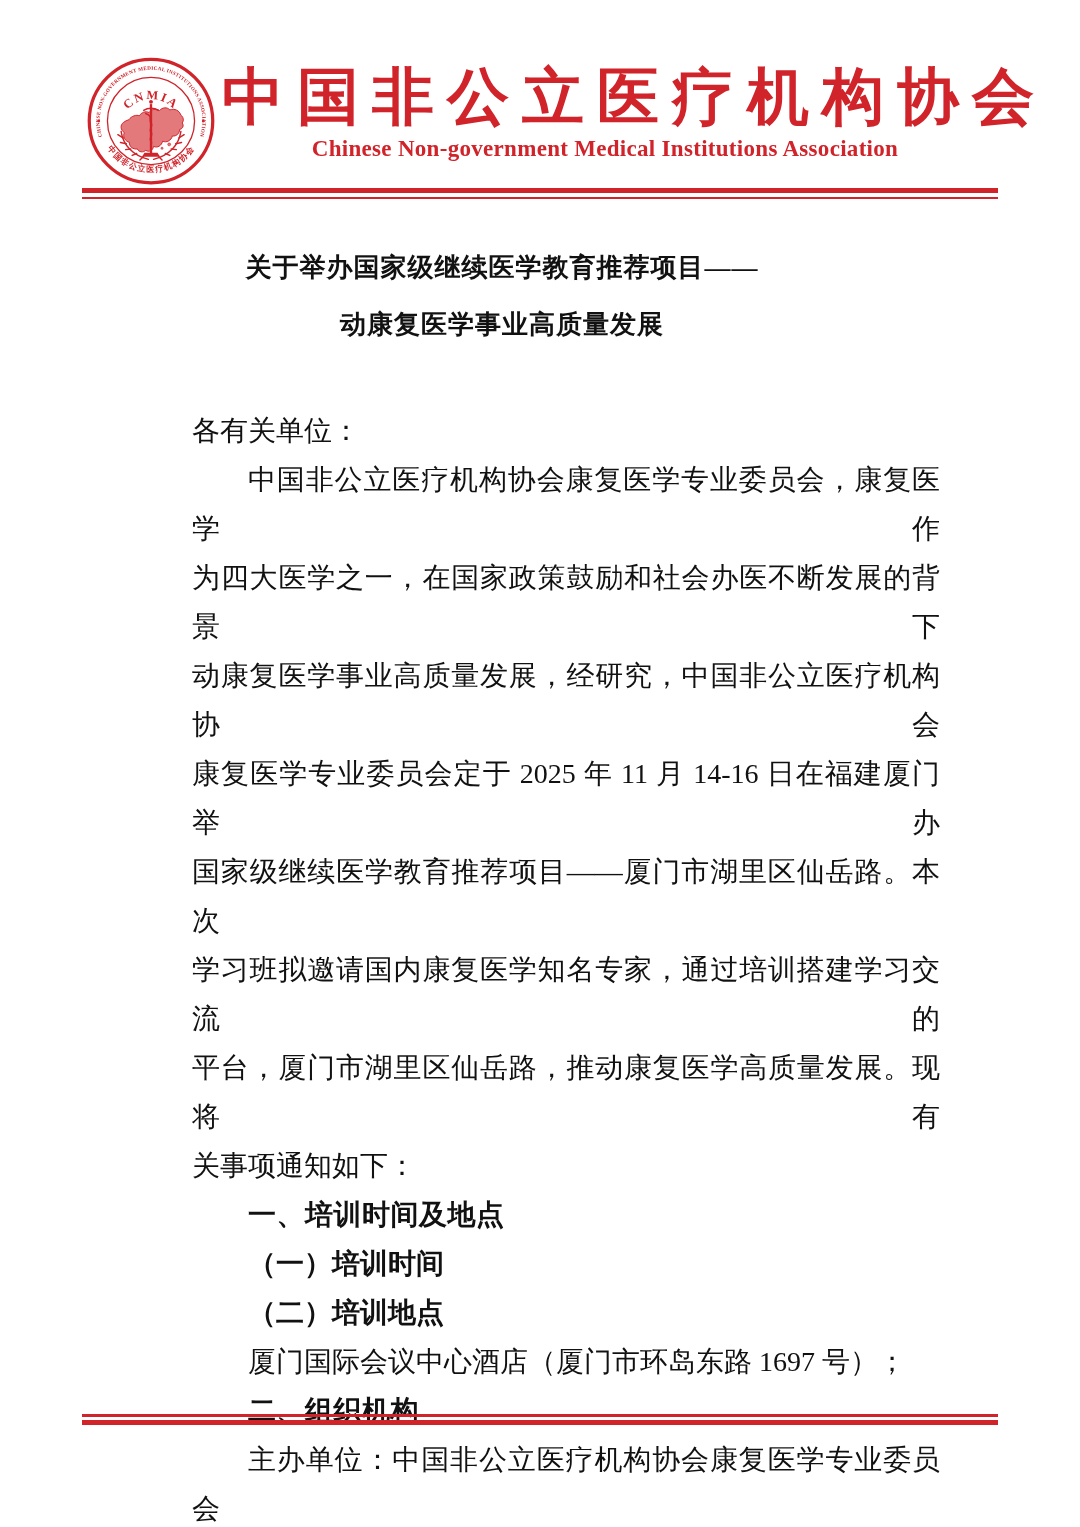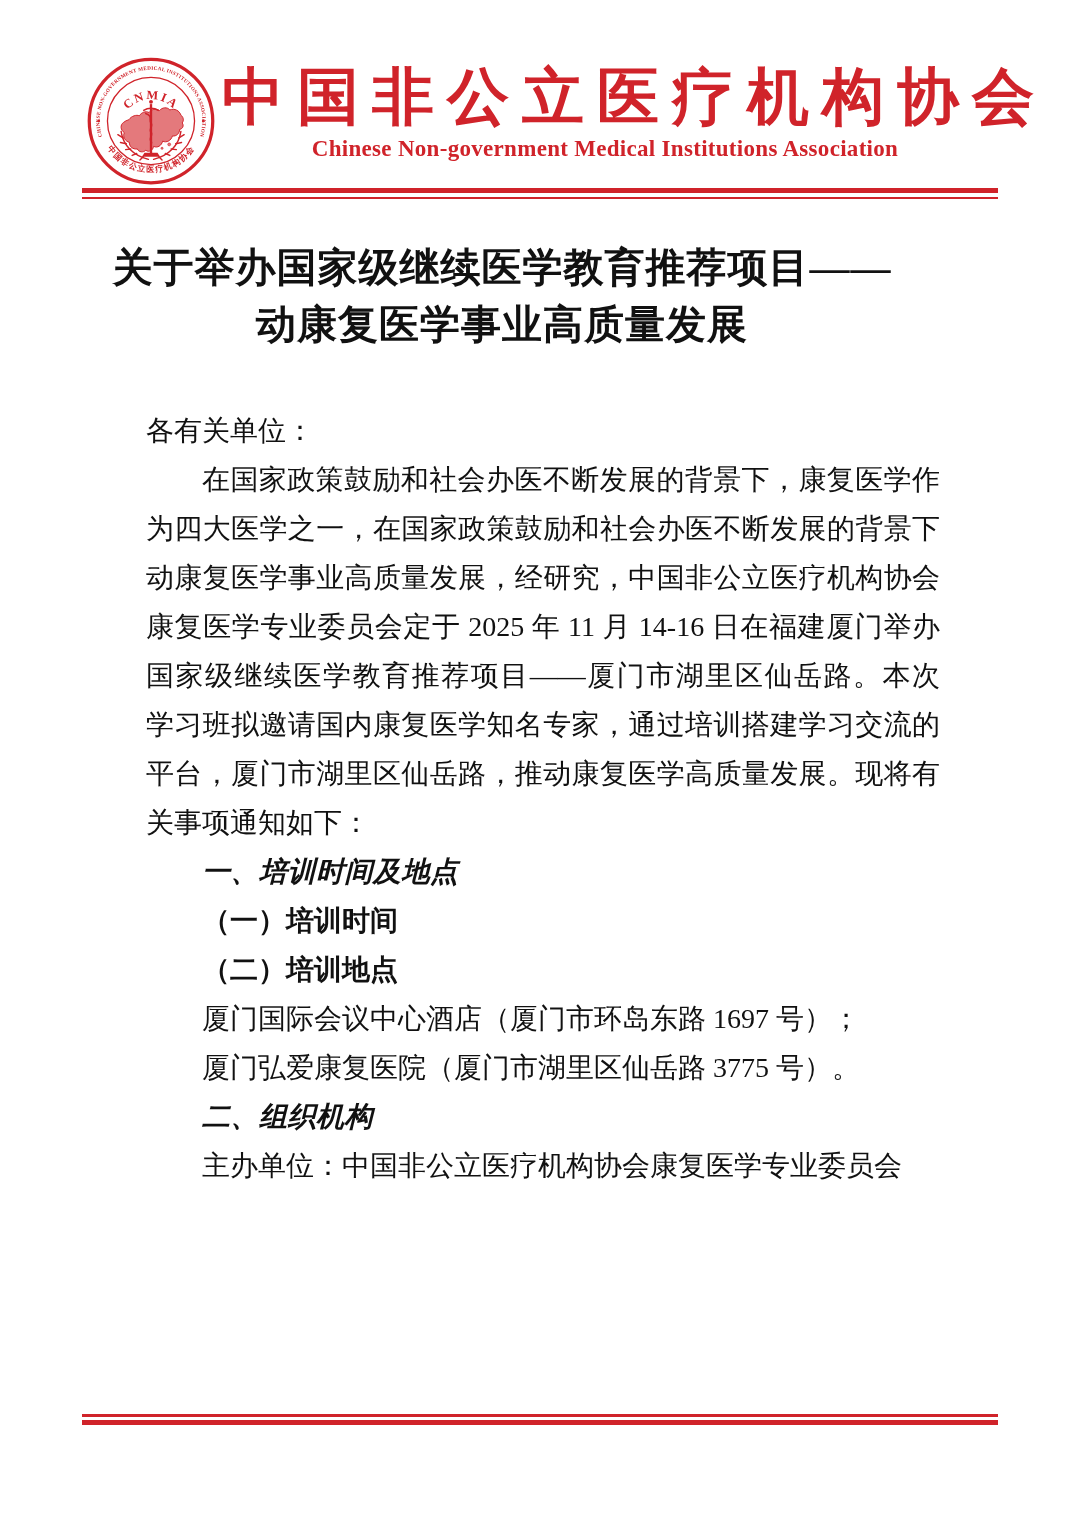--- a/index.html
+++ b/index.html
@@ -32,34 +32,34 @@
     letter-spacing:0.3px;white-space:nowrap;
   }
   .rule{position:absolute;left:82px;width:916px;background:var(--red);}
   .rule.h-thick{top:188px;height:5px;}
   .rule.h-thin {top:197px;height:2.2px;}
   .rule.f-thin {top:1414px;height:2.6px;}
   .rule.f-thick{top:1420px;height:5px;}
   
   .doc-title{
     position:absolute;left:0;top:239px;width:1004px;
-    text-align:center;font-weight:700;font-size:40px;line-height:57px;
+    text-align:center;font-weight:700;font-size:26px;line-height:57px;
     letter-spacing:1px;color:var(--ink);
   }
   
   .bodyblock{
     position:absolute;left:146px;top:406px;width:794px;
     font-size:28px;line-height:49px;
   }
-  .line{text-align:justify;}
+  .line{text-align:justify;margin-left:46px;}
   .line.fill{text-align-last:justify;}
   .line.indent{text-indent:56px;}
   .line.heading{
     font-family:"Liberation Sans","DejaVu Sans",sans-serif;
-    font-weight:700;letter-spacing:0.5px;font-style:italic;
+    font-weight:700;letter-spacing:0.5px;
   }
   .line.subheading{font-weight:700;}
 </style>
 </head>
 <body>
 
 <div class="page">
 
   <div class="logo">
     <svg viewBox="0 0 200 200" width="130" height="130">
@@ -125,33 +125,32 @@
   <div class="rule h-thick"></div>
   <div class="rule h-thin"></div>
 
   <div class="doc-title">
     <div>关于举办国家级继续医学教育推荐项目——</div>
     <div>动康复医学事业高质量发展</div>
   </div>
 
   <div class="bodyblock">
       <div class="line plain">各有关单位：</div>
-      <div class="line plain indent fill">在国家政策鼓励和社会办医不断发展的背景下，康复医学作</div>
+      <div class="line plain indent fill">中国非公立医疗机构协会康复医学专业委员会，康复医学作</div>
       <div class="line plain fill">为四大医学之一，在国家政策鼓励和社会办医不断发展的背景下</div>
       <div class="line plain fill">动康复医学事业高质量发展，经研究，中国非公立医疗机构协会</div>
       <div class="line plain fill">康复医学专业委员会定于 2025 年 11 月 14-16 日在福建厦门举办</div>
       <div class="line plain fill">国家级继续医学教育推荐项目——厦门市湖里区仙岳路。本次</div>
       <div class="line plain fill">学习班拟邀请国内康复医学知名专家，通过培训搭建学习交流的</div>
       <div class="line plain fill">平台，厦门市湖里区仙岳路，推动康复医学高质量发展。现将有</div>
       <div class="line plain">关事项通知如下：</div>
       <div class="line heading indent">一、培训时间及地点</div>
       <div class="line subheading indent">（一）培训时间</div>
       <div class="line subheading indent">（二）培训地点</div>
       <div class="line plain indent">厦门国际会议中心酒店（厦门市环岛东路 1697 号）；</div>
-      <div class="line plain indent">厦门弘爱康复医院（厦门市湖里区仙岳路 3775 号）。</div>
       <div class="line heading indent">二、组织机构</div>
       <div class="line plain indent">主办单位：中国非公立医疗机构协会康复医学专业委员会</div>
     </div>
 
   <div class="rule f-thin"></div>
   <div class="rule f-thick"></div>
 
 </div>
 
 </body></html>

